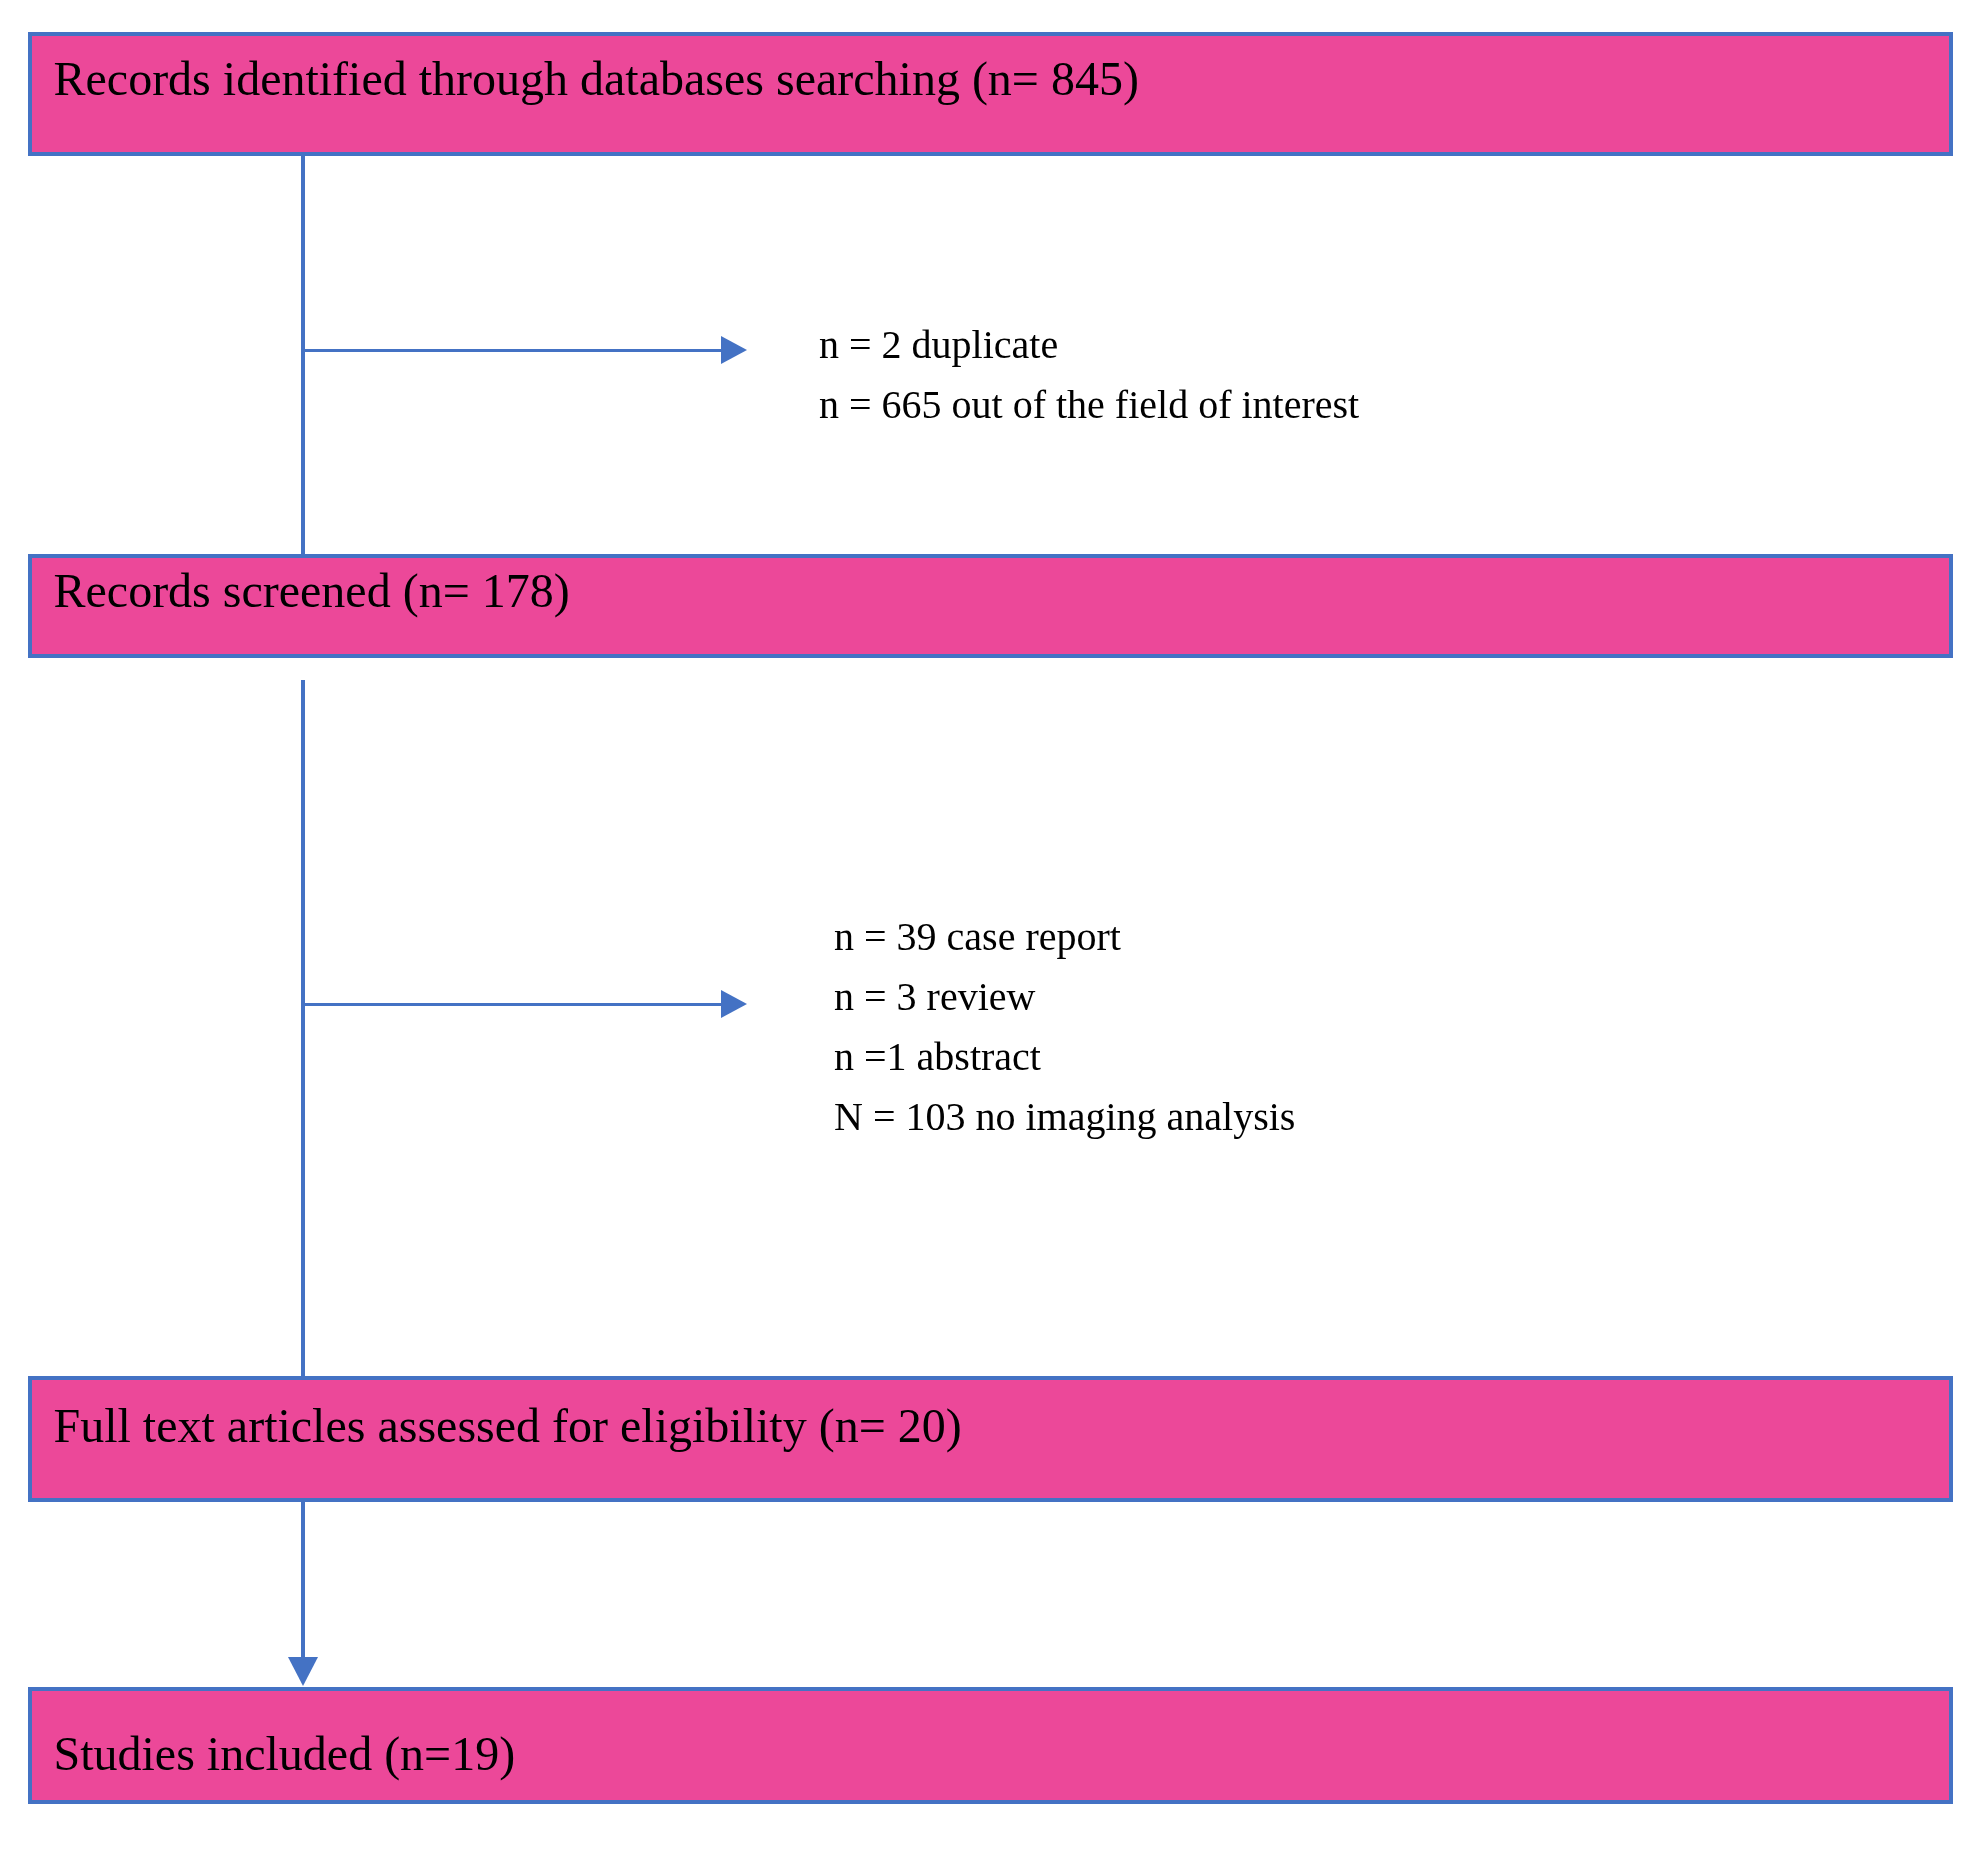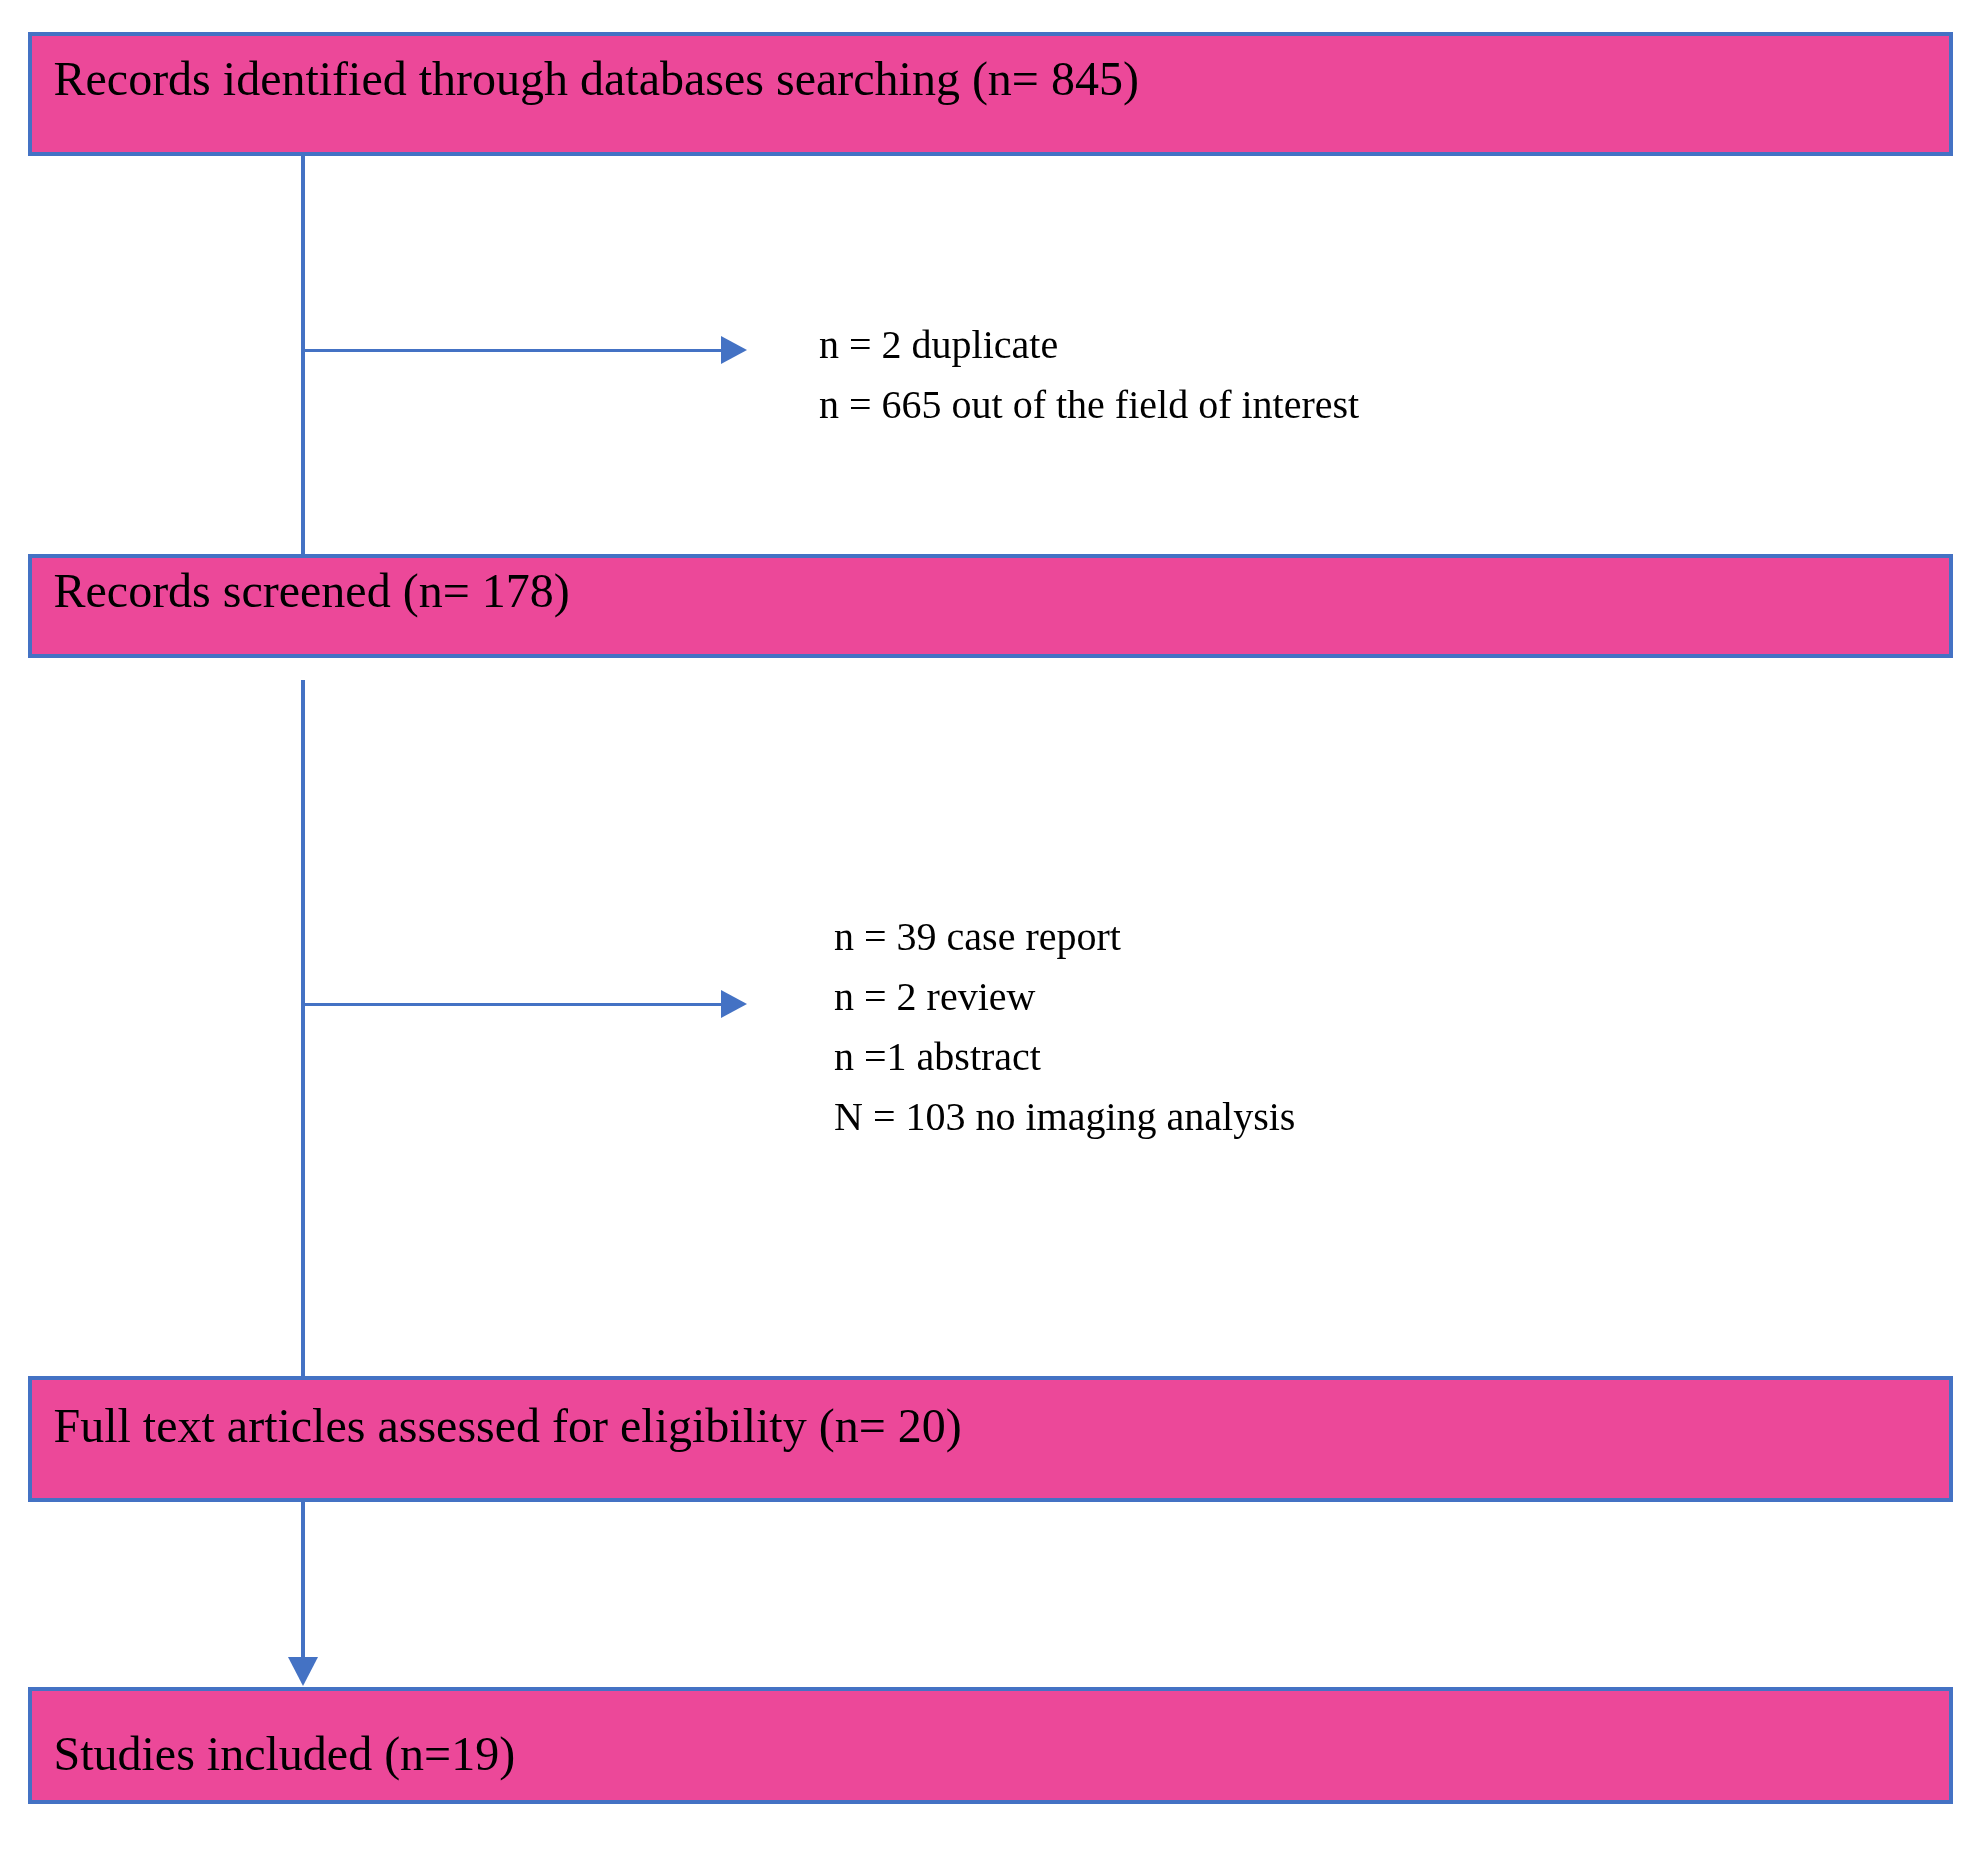--- a/index.html
+++ b/index.html
@@ -114,21 +114,21 @@
     <span>Records screened (n= 178)</span>
   </div>
 
   <div class="vline" id="vseg-b"></div>
 
   <div class="hline" id="hline-2"></div>
   <div class="arrow-right" id="arrowhead-2"></div>
 
   <div class="excl-block" id="excl-2">
     <span class="excl-line">n = 39 case report</span>
-    <span class="excl-line">n = 2 review</span>
+    <span class="excl-line">n = 3 review</span>
     <span class="excl-line">n =1 abstract</span>
     <span class="excl-line">N = 103 no imaging analysis</span>
   </div>
 
   <div class="flow-box" id="box-fulltext">
     <span>Full text articles assessed for eligibility (n= 20)</span>
   </div>
 
   <div class="vline" id="vseg-c"></div>
   <div class="arrow-down" id="arrowhead-3"></div>

